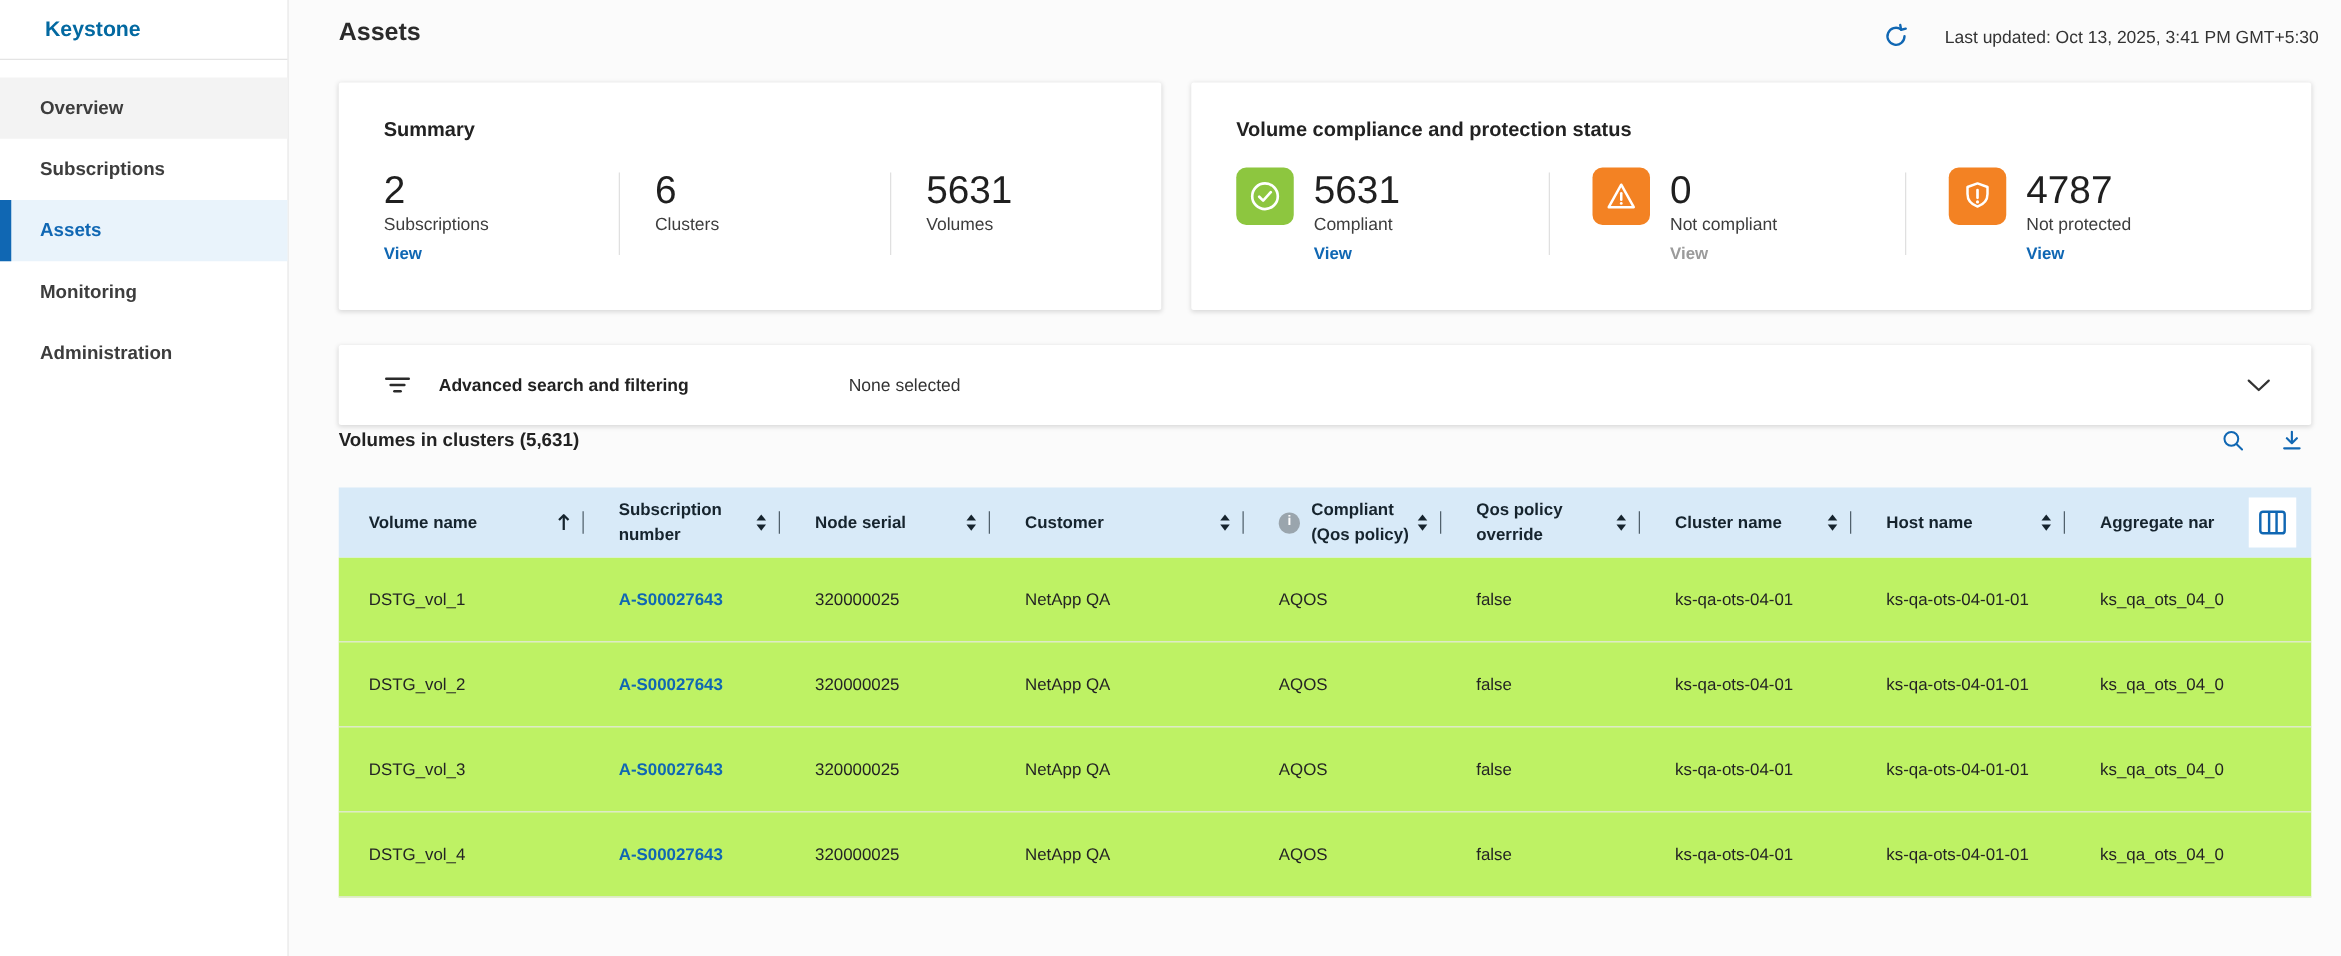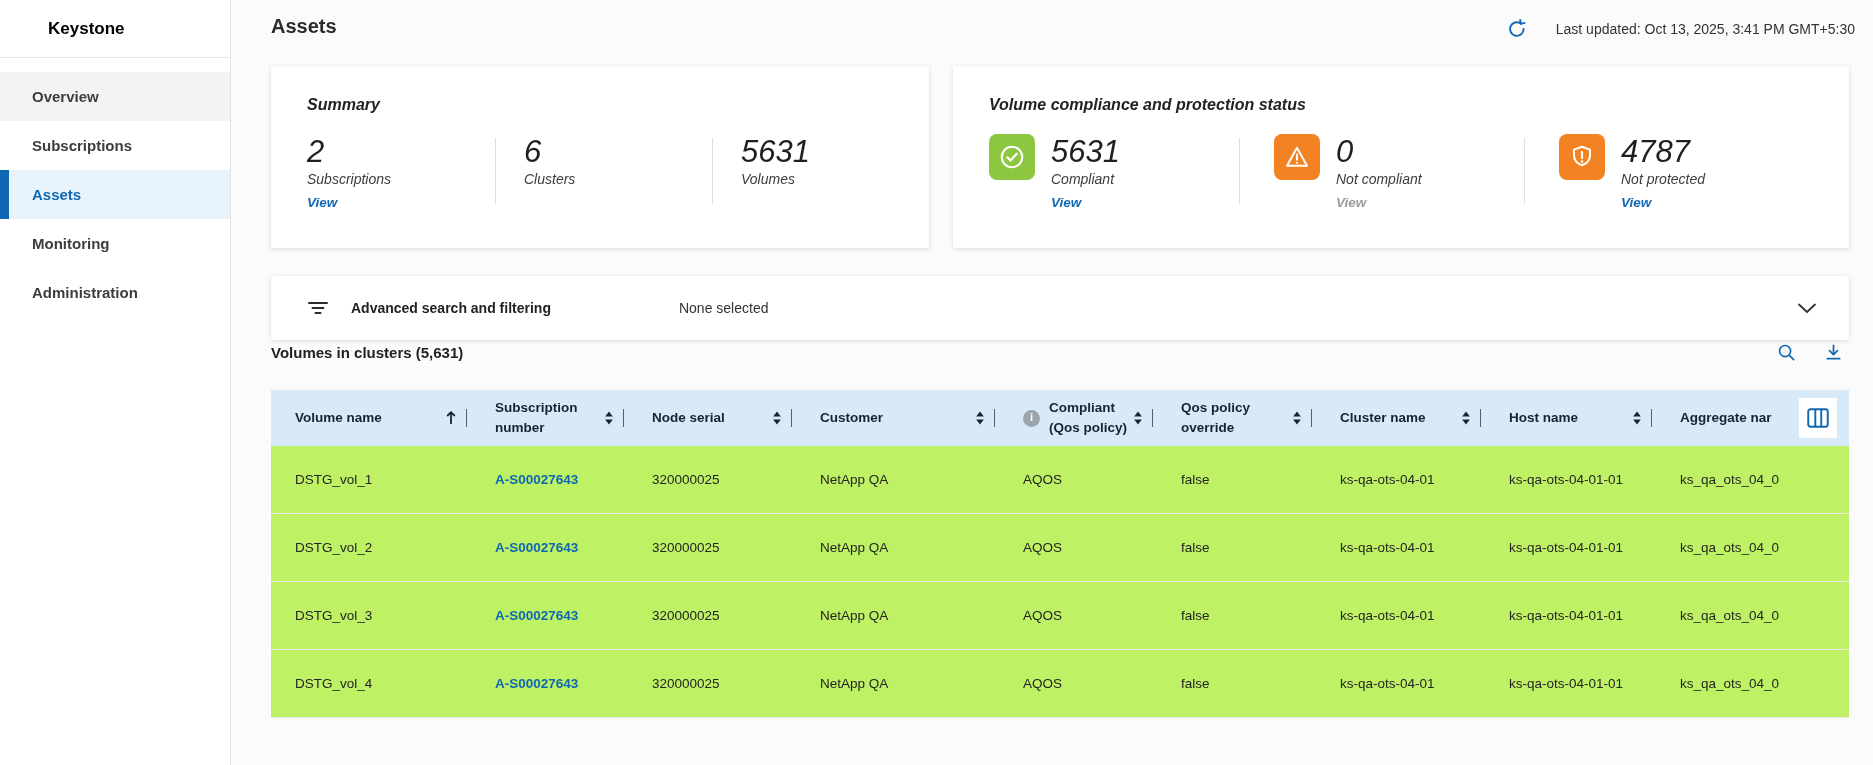--- a/index.html
+++ b/index.html
@@ -2,22 +2,22 @@
 <html><head>
 <meta charset="utf-8">
 <style>
   * { margin:0; padding:0; box-sizing:border-box; }
   html,body { width:1873px; height:765px; overflow:hidden; background:#fbfbfb;
     font-family:"Liberation Sans","DejaVu Sans",sans-serif; color:#222; }
   .app { display:flex; width:1873px; height:765px; }
 
   
   .sidebar { width:231px; flex-shrink:0; background:#fff; border-right:1px solid #e4e4e4; }
-  .brand { height:58px; display:flex; align-items:center; padding-left:48px;
-    font-size:17px; font-weight:700; color:#000000; border-bottom:1px solid #e4e4e4; }
+  .brand { height:48px; display:flex; align-items:center; padding-left:36px;
+    font-size:17px; font-weight:700; color:#0369a1; border-bottom:1px solid #e4e4e4; }
   .nav { padding-top:14px; }
   .nav-item { height:49px; display:flex; align-items:center; padding-left:32px;
     font-size:15px; font-weight:600; color:#3d3d3d; cursor:pointer; position:relative; }
   .nav-item.highlighted { background:#f3f3f3; }
   .nav-item.active { background:#e9f3fb; color:#1067b3; }
   .nav-item.active::before { content:""; position:absolute; left:0; top:0; bottom:0;
     width:9px; background:#1067b3; }
 
   
   .main { flex:1; min-width:0; background:#fbfbfb; }
@@ -29,21 +29,21 @@
 
   
   .tabs { display:flex; margin:30px 0 0 40px; width:830px; border-bottom:1px solid #e3e3e3; }
   .tab { width:212px; height:36px; display:flex; align-items:center; justify-content:center;
     font-size:14px; font-weight:600; color:#333; cursor:pointer; position:relative; background:none; border:none;
     font-family:inherit; }
   .tab.active::after { content:""; position:absolute; left:0; right:0; bottom:-1px; height:3px; background:#1067b3; }
 
   
   .cards { display:flex; gap:24px; margin:26px 24px 0 40px; }
-  .card { background:#fff; border-radius:2px; box-shadow:0 1px 4px rgba(0,0,0,.14); height:182px;font-style:italic; }
+  .card { background:#fff; border-radius:2px; box-shadow:0 1px 4px rgba(0,0,0,.14); height:182px; }
   .card-summary { width:658px; }
   .card-compliance { flex:1; }
   .card-title { font-size:16px; font-weight:700; color:#222; padding:30px 0 0 36px; }
 
   .sum-stats { display:flex; margin-top:20px; padding-left:36px; }
   .sum-stat { width:205px; }
   .vdiv { width:1px; background:#e0e0e0; height:66px; margin:4px 28px 0 0; }
   .stat-value { font-size:31px; font-weight:400; color:#1f1f1f; line-height:1.15; }
   .stat-label { font-size:14px; color:#3d3d3d; margin-top:1px; }
   .view-link { display:inline-block; font-size:13.5px; font-weight:600; color:#1067b3; margin-top:8px; cursor:pointer; }

